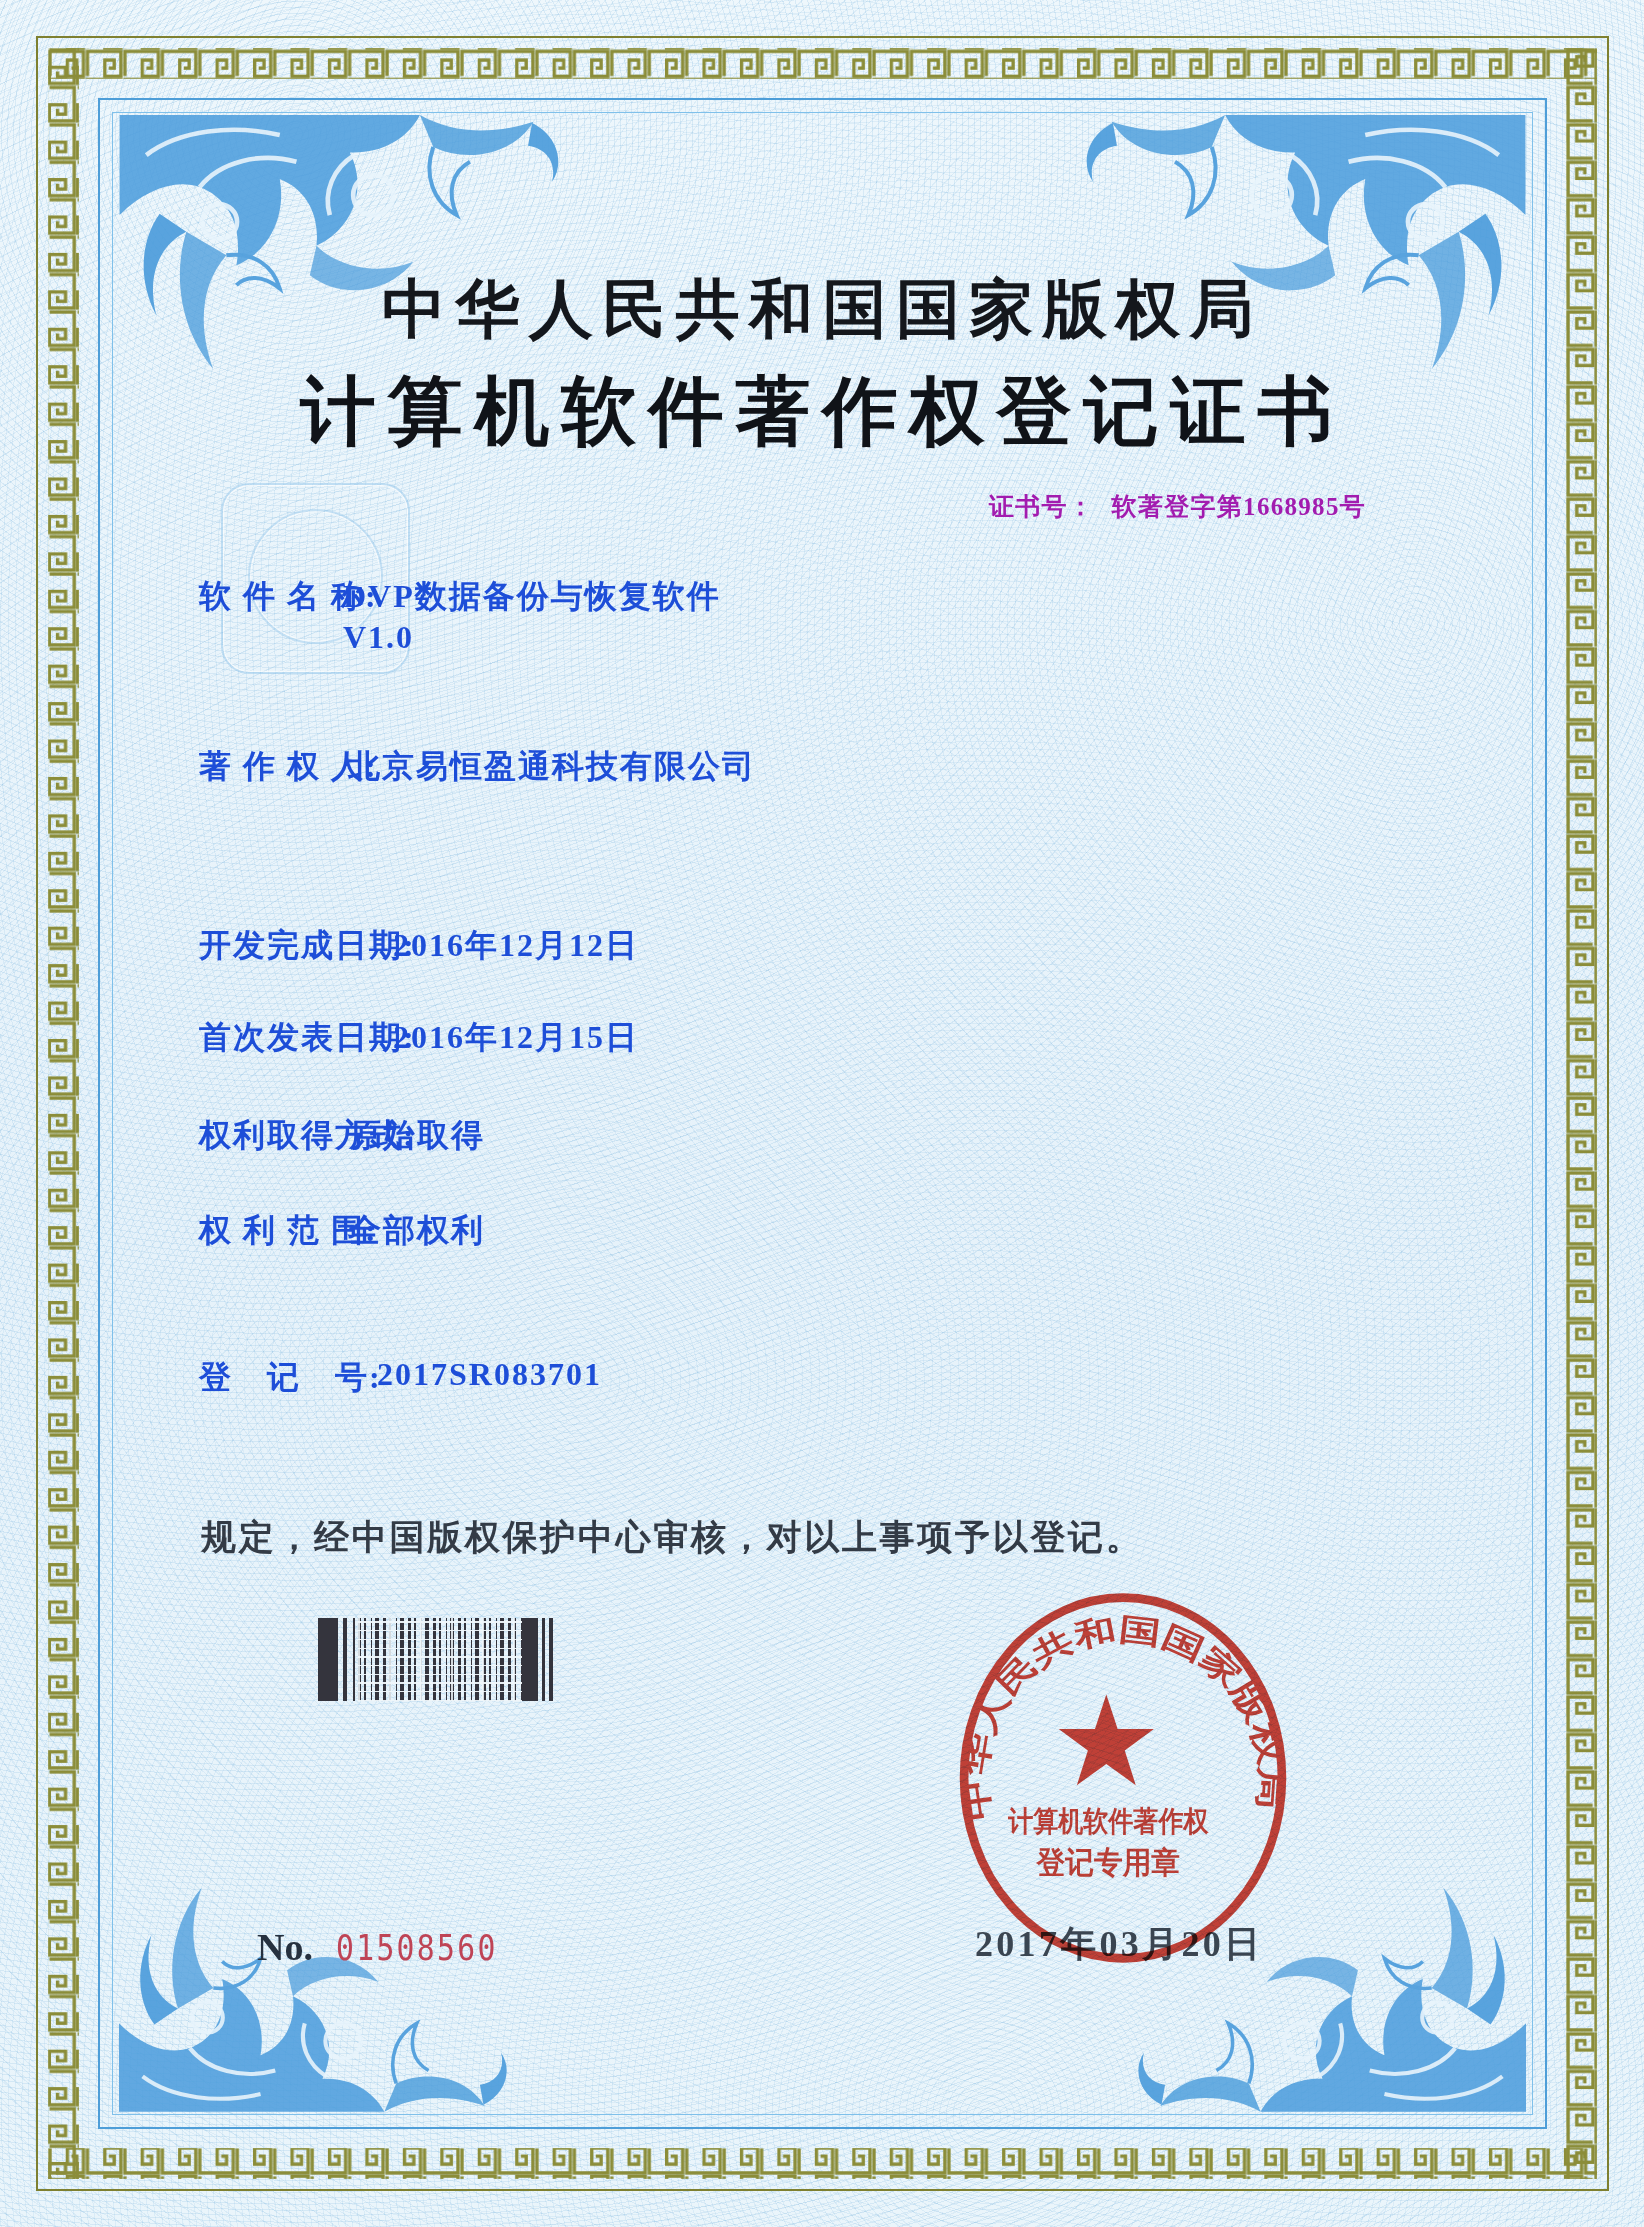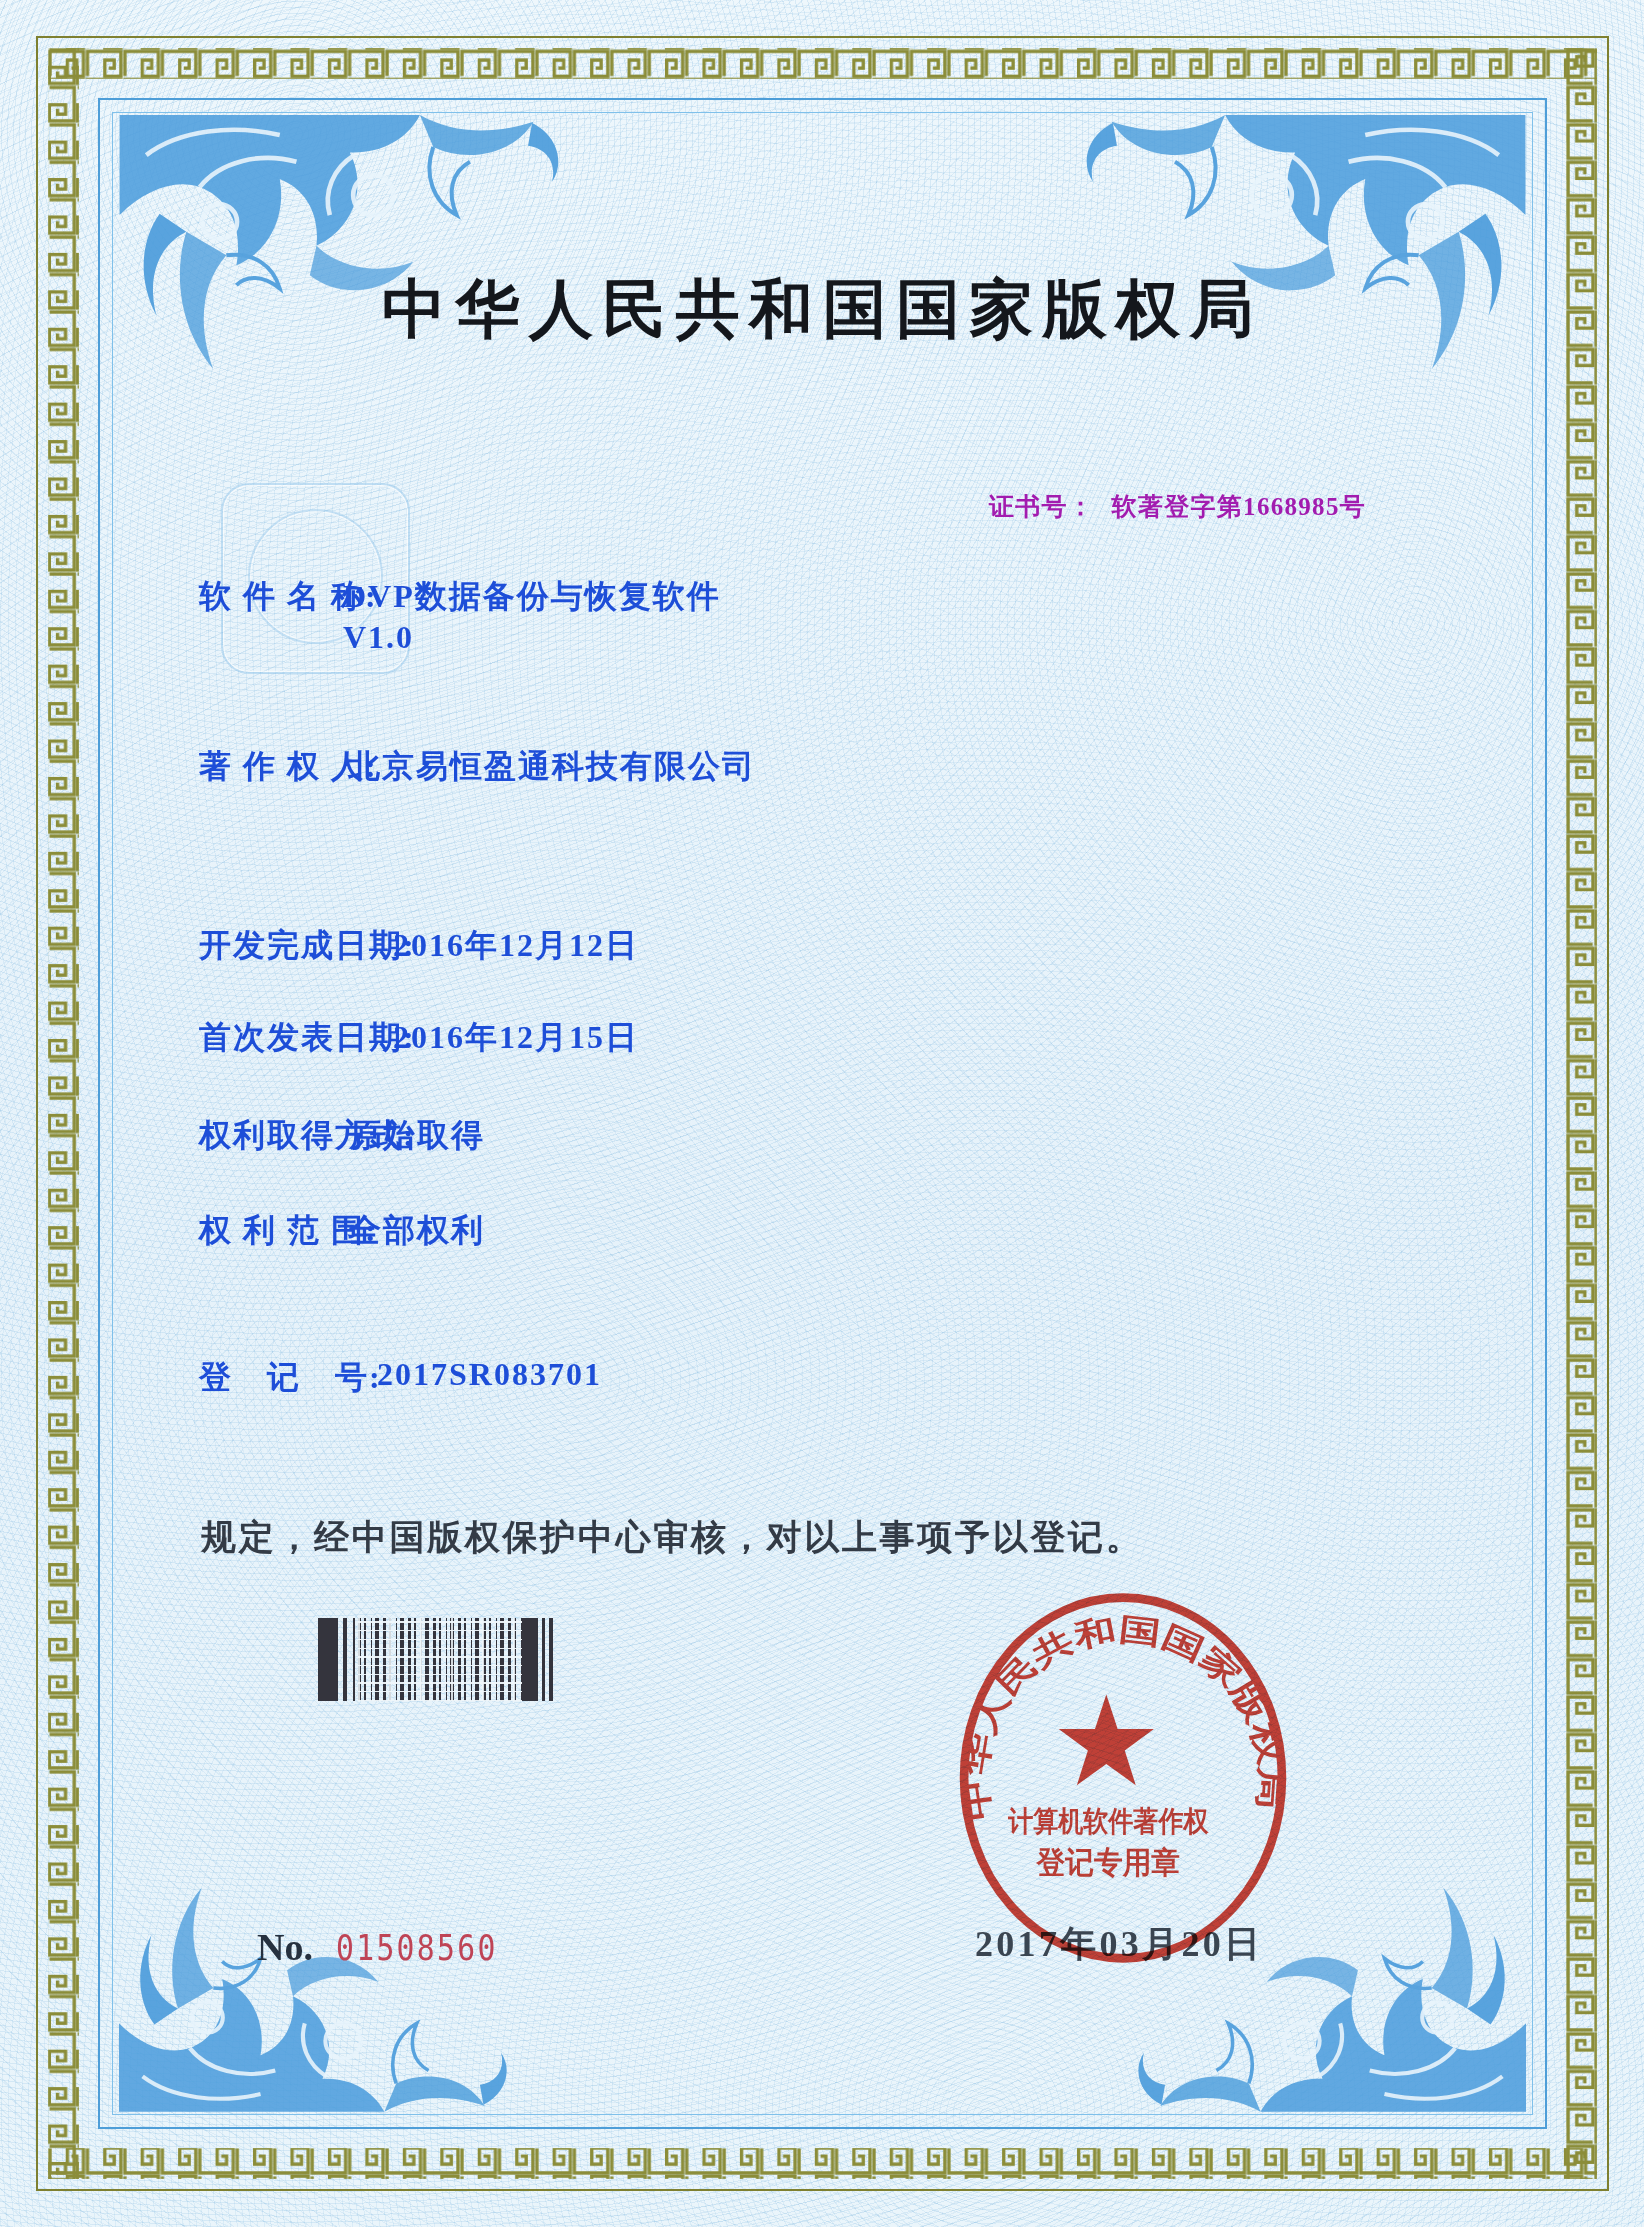--- a/index.html
+++ b/index.html
@@ -260,20 +260,21 @@
         <path d="M160,210 C200,205 230,225 240,260 C215,240 190,240 175,255"></path>
       </g>
     </svg>
   </div>
 
   <div class="watermark">
     <div class="wm-circle"></div>
   </div>
 
   <div class="authority">中华人民共和国国家版权局</div>
+  <div class="main-title">计算机软件著作权登记证书</div>
 
   <div class="certno">
     <span class="certno-label">证书号：</span><span class="certno-value">软著登字第1668985号</span>
   </div>
 
   <div class="row r0">
     <span class="lbl">软 件 名 称:</span>
     <span class="val">DVP数据备份与恢复软件</span>
   </div>
   <div class="row r0b">

